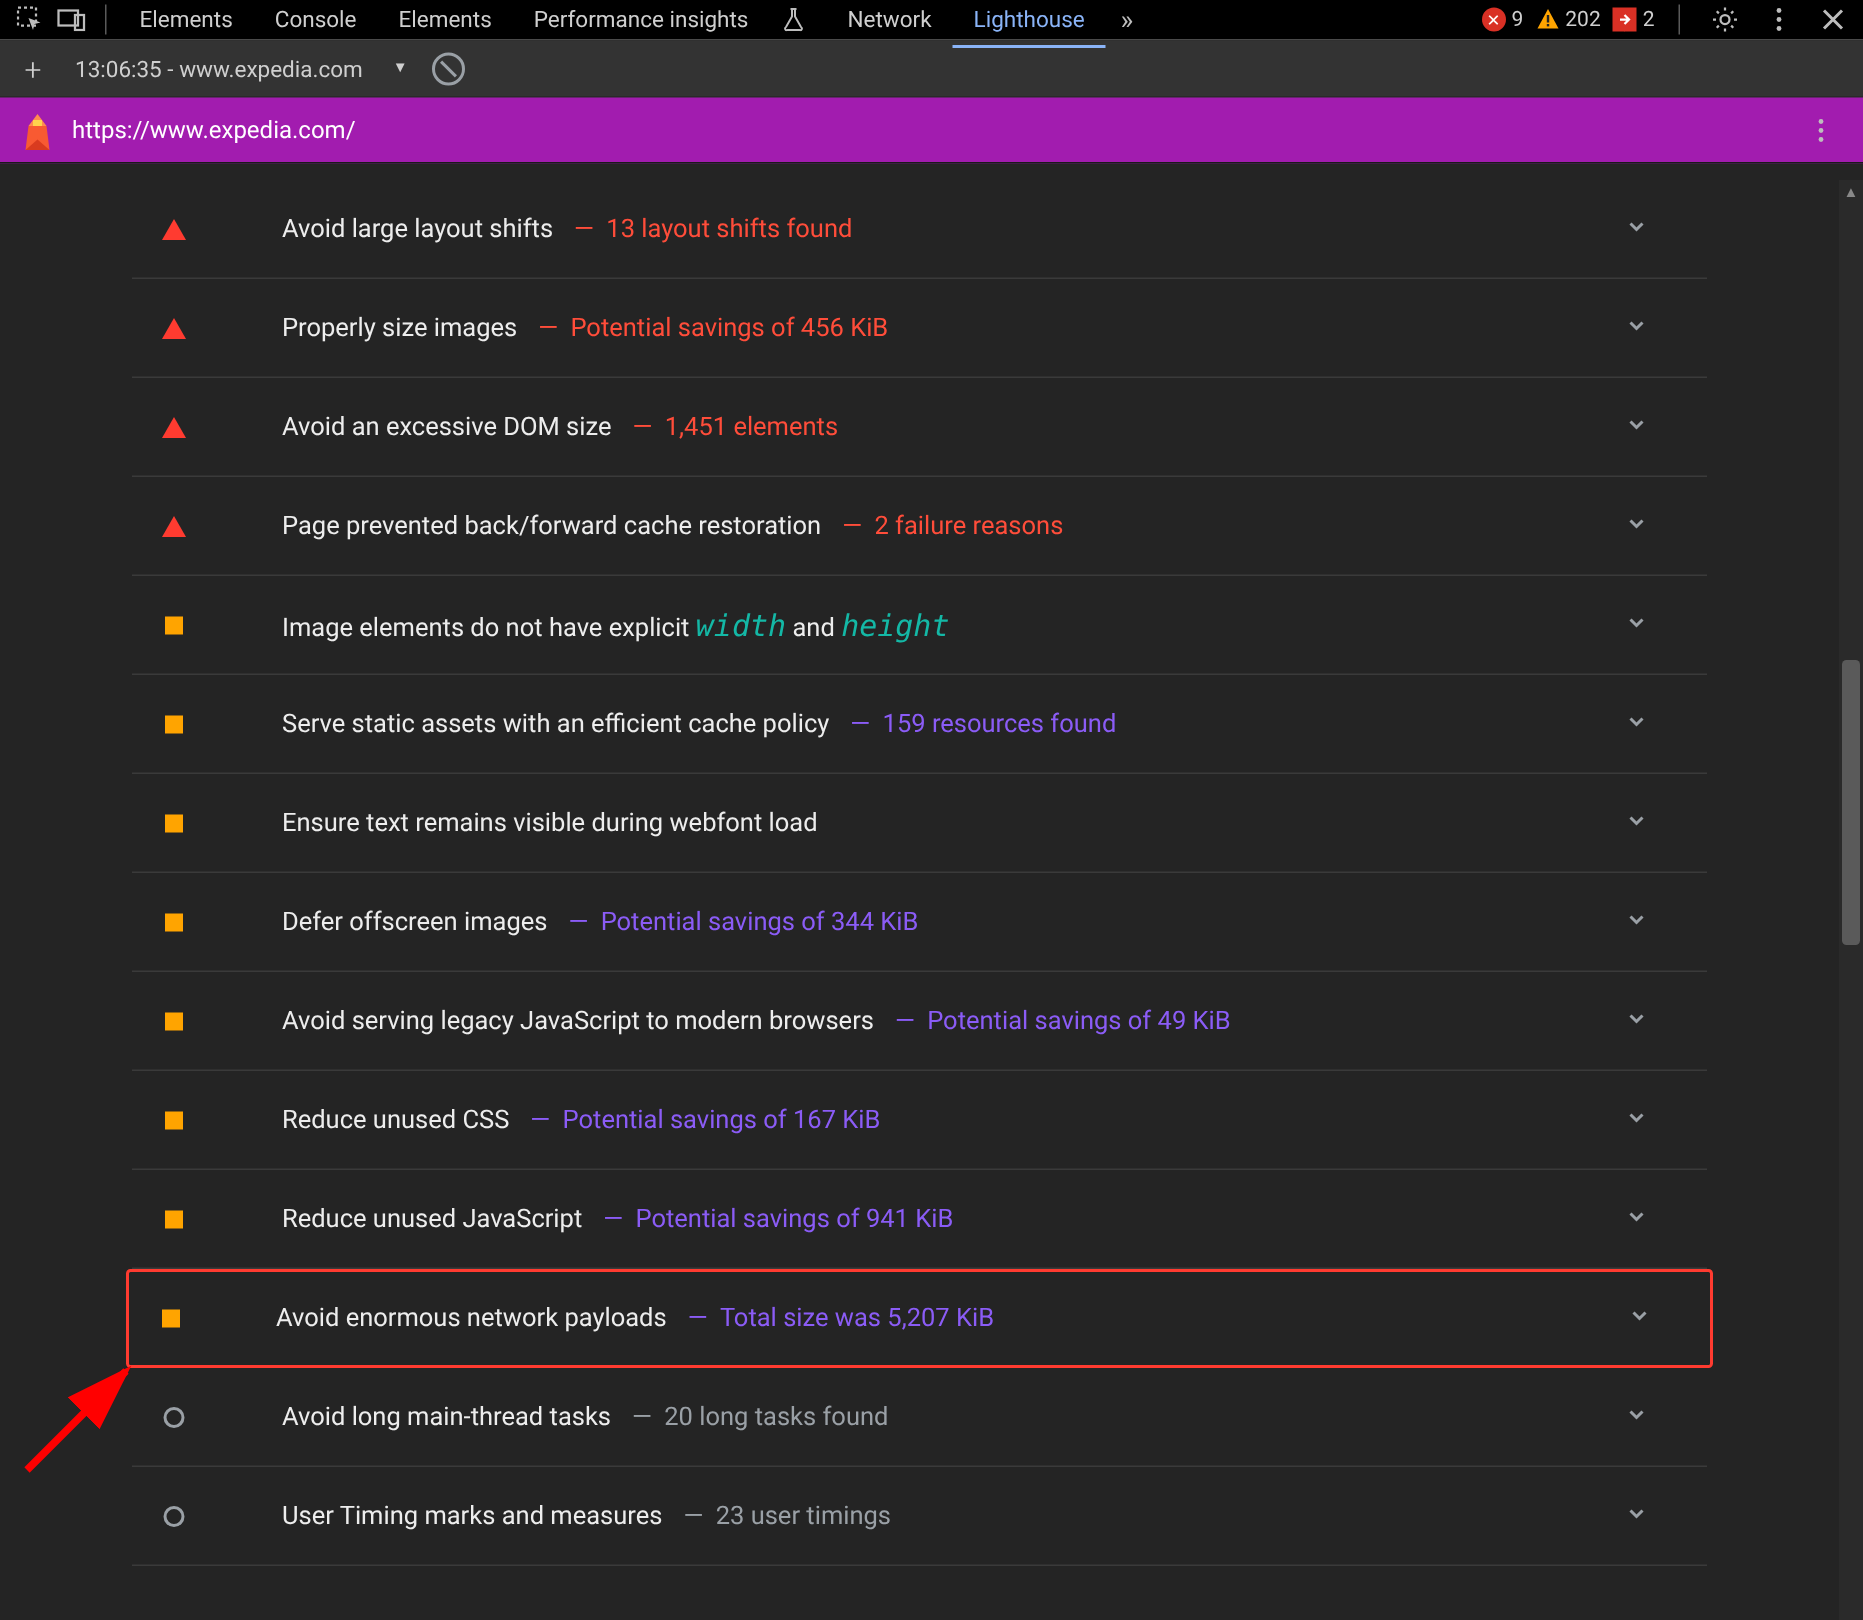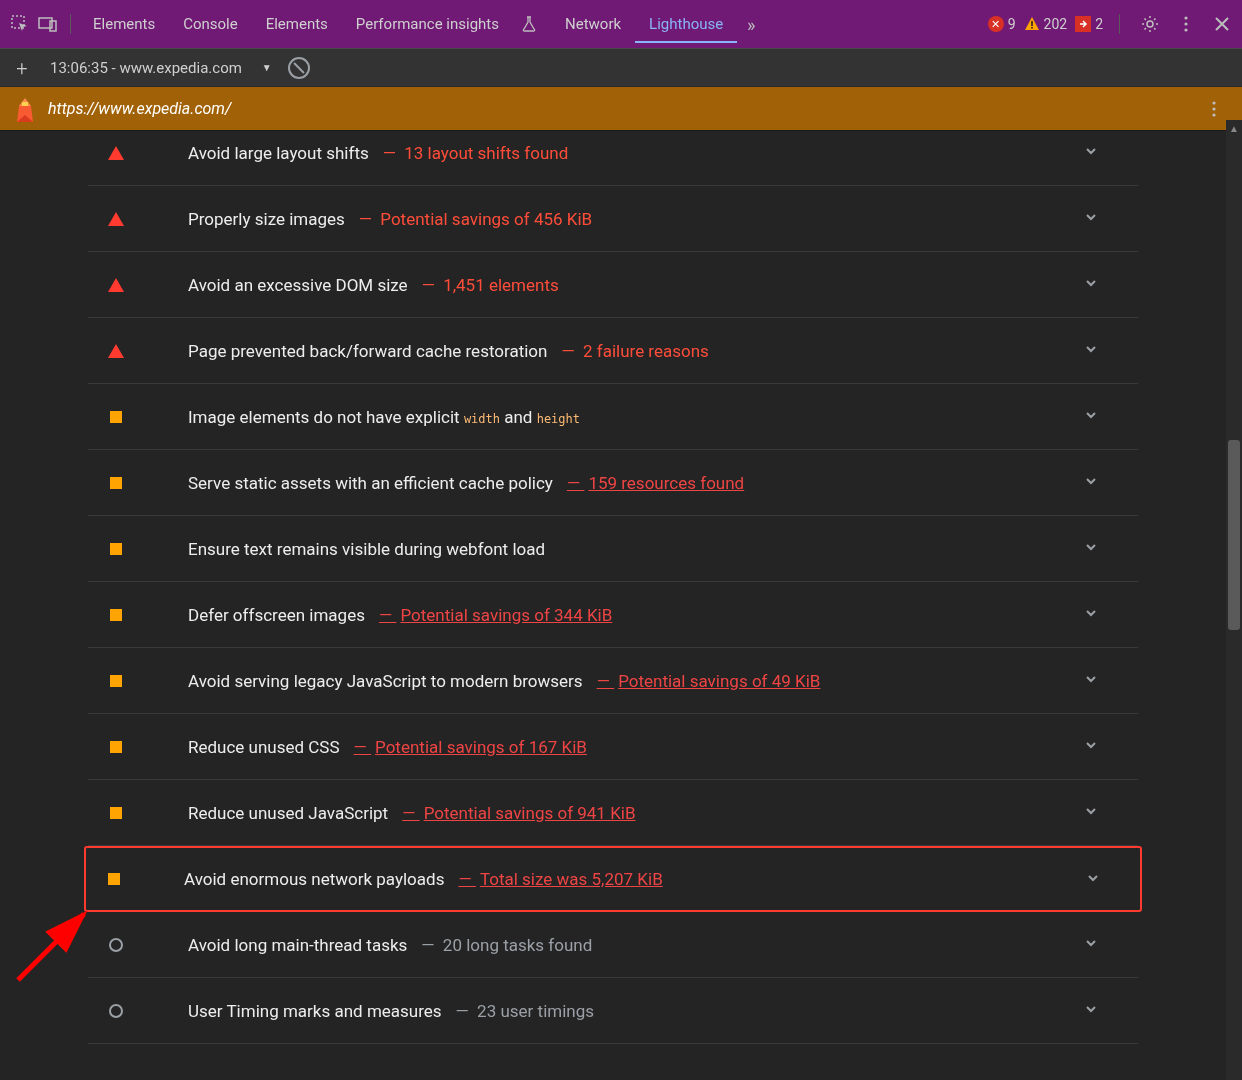--- a/index.html
+++ b/index.html
@@ -7,24 +7,24 @@
     width: 1242px;
     height: 1080px;
     background: #242424;
     font-family: "Segoe UI", Roboto, Arial, sans-serif;
     color: #e8eaed;
     overflow: hidden;
     position: relative;
   }
   
   .tabs-bar {
-    height: 49px;
+    height: 27px;
     display: flex;
     align-items: center;
-    background: #701a75;
+    background: #000000;
     border-bottom: 1px solid #4a4a4a;
     padding: 0 6px;
     font-size: 15px;
     color: #cfcfcf;
   }
   .tabs-left { display: flex; align-items: center; gap: 0; }
   .tool-icon {
     width: 28px; height: 28px;
     display: flex; align-items: center; justify-content: center;
     color: #bdbdbd; cursor: pointer;
@@ -60,24 +60,23 @@
     width:22px; height:22px; border:2px solid #9aa0a6; border-radius:50%;
     position:relative; cursor:pointer;
   }
   .clear-icon::before {
     content:""; position:absolute; left:2px; right:2px; top:50%; height:2px;
     background:#9aa0a6; transform: translateY(-50%) rotate(45deg);
   }
 
   
   .url-bar {
-    height: 44px; background: #a16207; display:flex; align-items:center;
+    height: 44px; background: #a21caf; display:flex; align-items:center;
     padding: 0 14px; gap: 12px; font-size: 16px; color: #fff;
     border-bottom: 1px solid #1a1a1a;
-    font-style: italic;
   }
   .lh-logo {
     width: 22px; height: 26px; position: relative;
   }
   .lh-logo svg { display:block; }
   .url-kebab { margin-left:auto; cursor:pointer; color:#bdbdbd; }
 
   
   .content-wrap {
     position: absolute; top: 120px; left:0; right:0; bottom:0;
@@ -111,25 +110,25 @@
   }
   .audit-row.first { height: 66px; padding-top: 0; }
   .audit-icon {
     position:absolute; left: 20px; top:50%; transform:translateY(-50%);
     width: 16px; height: 16px; display:flex; align-items:center; justify-content:center;
   }
   .tri-red { width:0; height:0; border-left:8px solid transparent; border-right:8px solid transparent; border-bottom:14px solid #ff3b30; }
   .sq-orange { width:12px; height:12px; background:#ffa400; }
   .circ-gray { width:14px; height:14px; border:2px solid #9aa0a6; border-radius:50%; }
   .audit-title { font-size:17px; color:#ededed; }
-  .audit-title .code { font-family: ui-monospace, Menlo, Consolas, monospace; color:#fdba74; font-size:12px; }
+  .audit-title .code { font-family: ui-monospace, Menlo, Consolas, monospace; color:#14b8a6; font-size:20px;font-style:italic; }
   .audit-detail { margin-left: 14px; font-size:17px; }
   .audit-detail .dash { color: inherit; margin-right: 4px; }
   .sev-red { color:#ff4d3a; }
-  .sev-orange { color:#ef4444;text-decoration:underline; }
+  .sev-orange { color:#8b5cf6; }
   .sev-gray { color:#9aa0a6; }
   .expand-chevron {
     margin-left:auto; color:#9aa0a6; font-size:14px;
   }
   .audit-row.highlight {
     border: 2px solid #ff3b30; border-radius: 3px;
     margin: 0 84px; padding-left: 98px; 
   }
 
   

